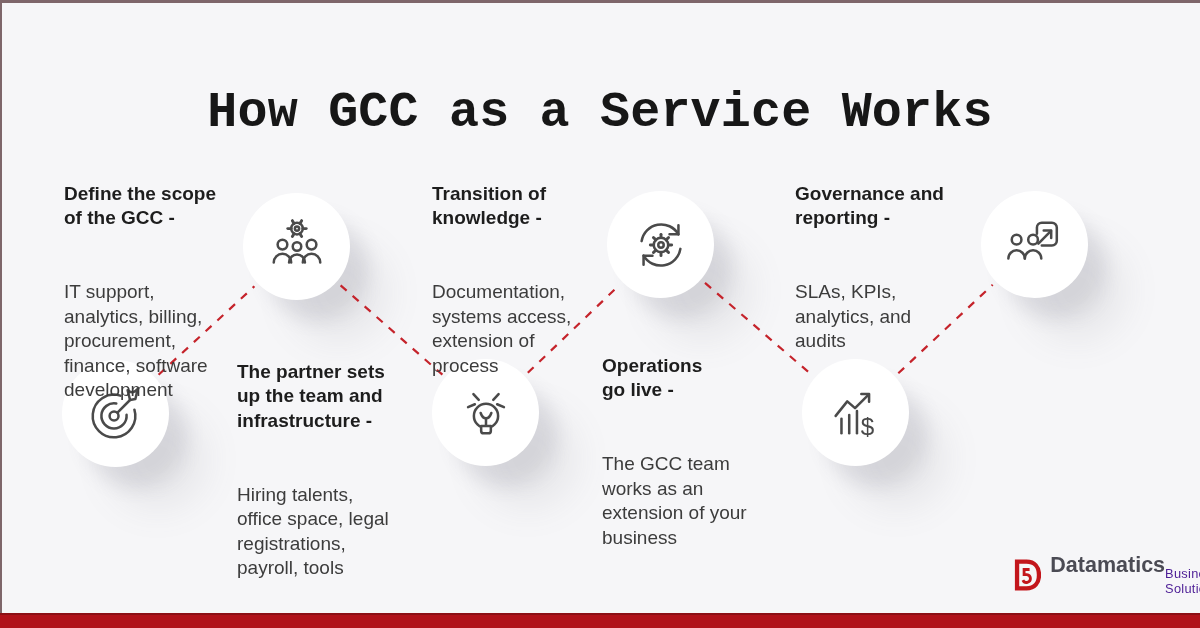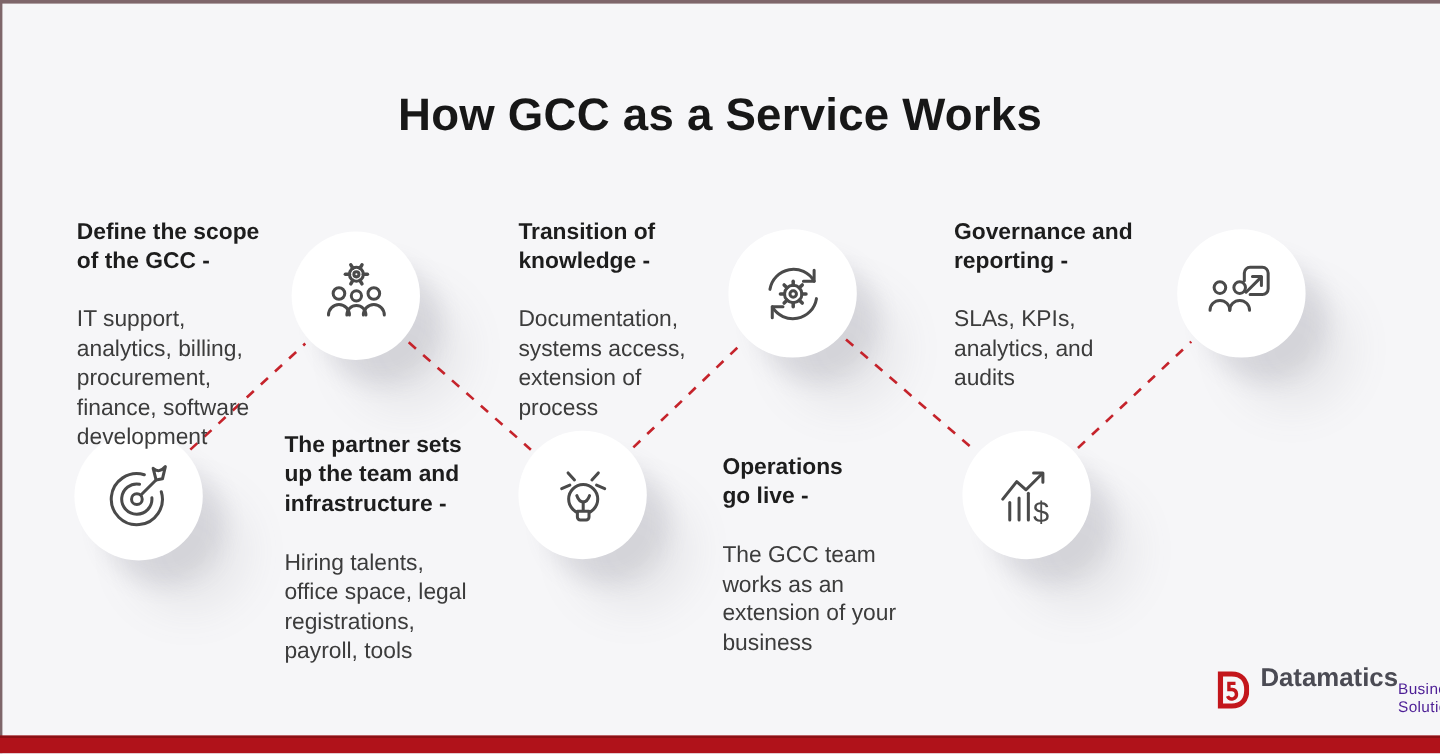--- a/index.html
+++ b/index.html
@@ -5,25 +5,25 @@
   html,body{margin:0;padding:0;background:#e8e8ea;}
   .canvas{
     position:relative;width:1200px;height:628px;background:#f6f6f8;
     overflow:hidden;font-family:"Liberation Sans",sans-serif;
   }
   .frame-top{position:absolute;top:0;left:0;right:0;height:3px;background:#7e666a;z-index:6;}
   .frame-left{position:absolute;top:0;left:0;bottom:0;width:2px;background:#7e666a;z-index:6;}
   .bottom-bar{position:absolute;left:0;right:0;bottom:0;height:13px;background:#b0121a;border-top:2px solid #8c1015;z-index:6;}
   .title{
     position:absolute;top:50px;left:0;width:100%;text-align:center;
-    font-size:38px;font-weight:700;color:#171717;letter-spacing:.2px;z-index:2;
+    font-size:50px;font-weight:700;color:#171717;letter-spacing:.2px;z-index:2;font-family:Liberation Mono, monospace;
   }
   .step-text{position:absolute;font-size:19px;line-height:24.5px;white-space:pre-line;z-index:4;}
   .step-heading{font-weight:700;color:#1d1d1d;}
-  .step-body{color:#3c3c3c;}
+  .step-body{color:#3c3c3c;margin-top:25px;}
   .node{
     position:absolute;width:107px;height:107px;border-radius:50%;background:#ffffff;
     display:flex;align-items:center;justify-content:center;z-index:2;
     box-shadow:20px 22px 18px -2px rgba(115,115,128,.16),
                42px 46px 36px -4px rgba(115,115,128,.11);
   }
   .node svg{display:block;}
   .connectors{position:absolute;top:0;left:0;width:1200px;height:628px;z-index:3;pointer-events:none;}
   .icon-stroke{stroke:#4a4a4a;stroke-width:2.6;fill:none;stroke-linecap:round;stroke-linejoin:round;}
   .icon-teeth{stroke:#4a4a4a;stroke-width:3;fill:none;stroke-linecap:round;}
@@ -73,21 +73,21 @@
 
   <div class="step-text" style="left:432px;top:157px;width:190px">
     <div class="step-heading">Transition of
 knowledge -</div>
     <div class="step-body">Documentation,
 systems access,
 extension of
 process</div>
   </div>
 
-  <div class="step-text" style="left:602px;top:353px;width:200px">
+  <div class="step-text" style="left:602px;top:329px;width:200px">
     <div class="step-heading">Operations
 go live -</div>
     <div class="step-body">The GCC team
 works as an
 extension of your
 business</div>
   </div>
 
   <div class="step-text" style="left:795px;top:157px;width:195px">
     <div class="step-heading">Governance and

